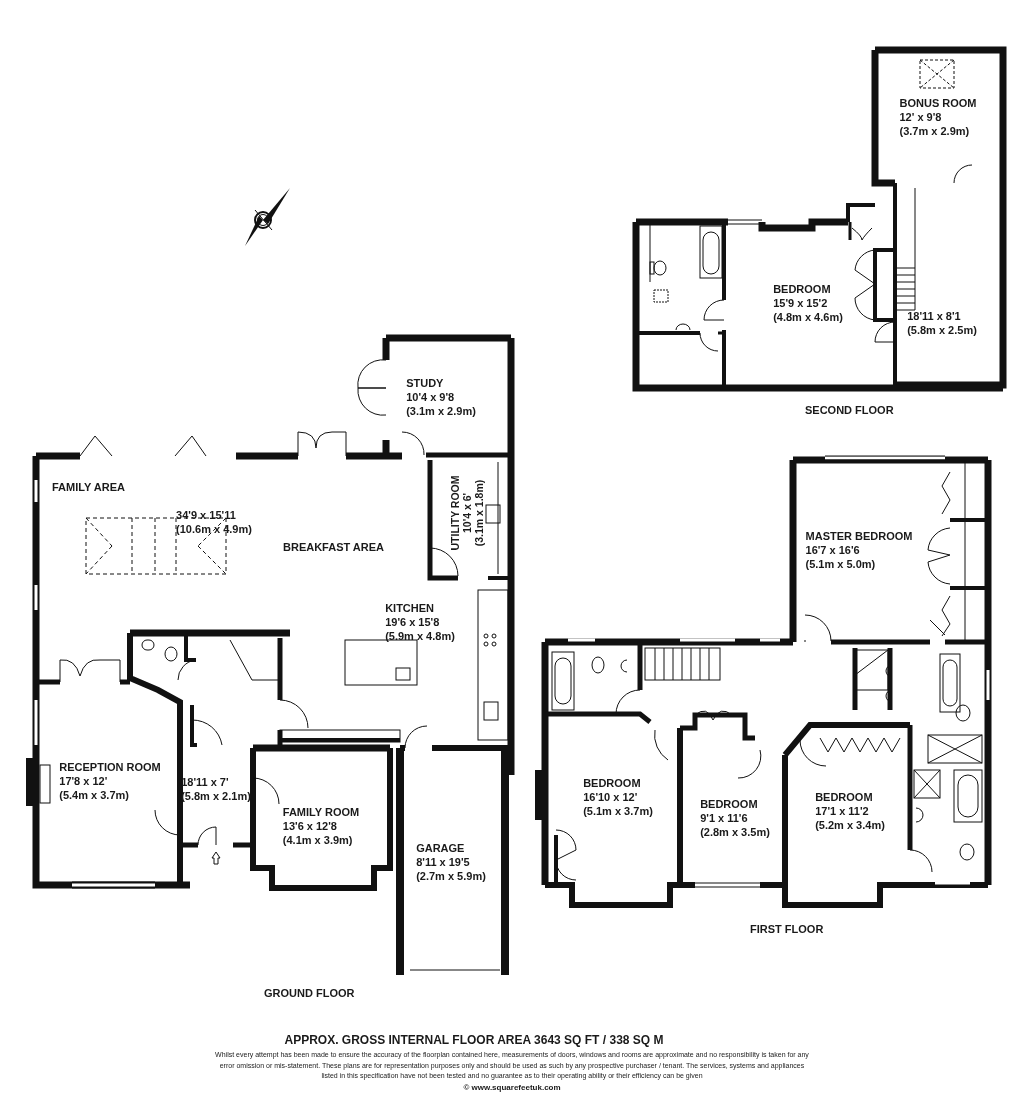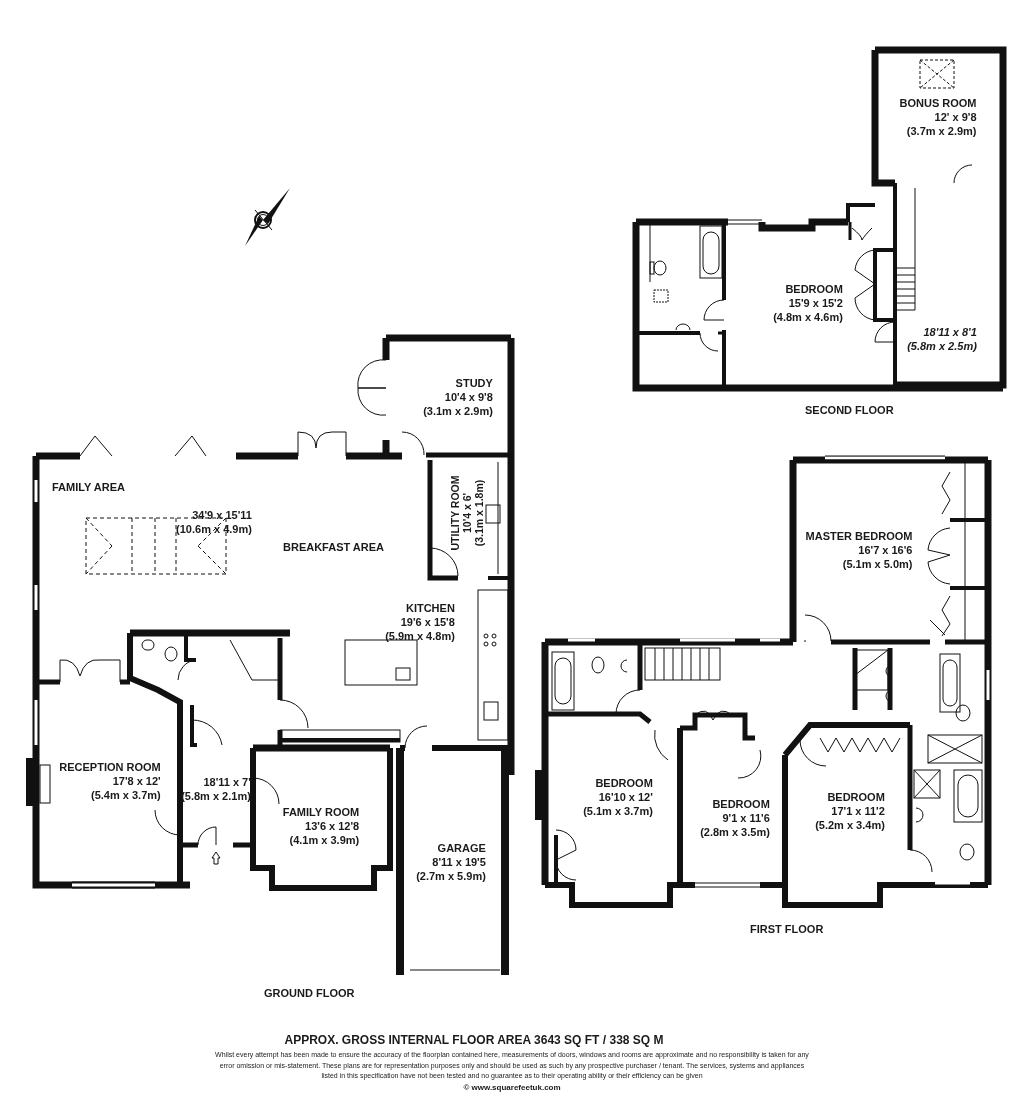--- a/index.html
+++ b/index.html
@@ -1,18 +1,18 @@
 <!DOCTYPE html>
 <html><head>
 <meta charset="utf-8">
 <style>
   html,body{margin:0;padding:0;background:#ffffff;}
   body{width:1024px;height:1100px;position:relative;overflow:hidden;font-family:"Liberation Sans",sans-serif;color:#1a1a1a;}
   svg.plan{position:absolute;left:0;top:0;}
-  .lbl{position:absolute;text-align:right;font-weight:bold;font-size:11px;line-height:14px;color:#1a1a1a;white-space:nowrap;transform:translateX(-50%);}
+  .lbl{position:absolute;text-align:left;font-weight:bold;font-size:11px;line-height:14px;color:#1a1a1a;white-space:nowrap;transform:translateX(-50%);}
   .lbl .nm{display:block;}
   .lbl .ft{display:block;}
   .lbl .mt{display:block;}
   .floor-title{position:absolute;font-weight:bold;font-size:11px;color:#1a1a1a;white-space:nowrap;}
   .vert{position:absolute;font-weight:bold;font-size:10.5px;line-height:12px;text-align:center;white-space:nowrap;transform:rotate(-90deg);transform-origin:center center;}
   .footer{position:absolute;left:0;width:948px;text-align:center;}
   .area{top:1033px;font-weight:bold;font-size:12px;}
   .disc{top:1050px;font-size:7px;line-height:10.5px;color:#222;width:600px;left:212px;}
   .copy{top:1083px;font-weight:bold;font-size:8px;padding-left:38px;}
 </style>
@@ -281,27 +281,27 @@
 <div class="lbl" style="left:938px;top:96px;">
   <span class="nm">BONUS ROOM</span>
   <span class="ft">12' x 9'8</span>
   <span class="mt">(3.7m x 2.9m)</span>
 </div>
 <div class="lbl" style="left:808px;top:282px;">
   <span class="nm">BEDROOM</span>
   <span class="ft">15'9 x 15'2</span>
   <span class="mt">(4.8m x 4.6m)</span>
 </div>
-<div class="lbl" style="left:942px;top:325px;font-style:italic;">
+<div class="lbl" style="left:942px;top:309px;">
   <span class="ft">18'11 x 8'1</span>
   <span class="mt">(5.8m x 2.5m)</span>
 </div>
 <div class="floor-title" style="left:805px;top:404px;">SECOND FLOOR</div>
 
-<div class="lbl" style="left:441px;top:376px;margin-left:17px;">
+<div class="lbl" style="left:441px;top:376px;">
   <span class="nm">STUDY</span>
   <span class="ft">10'4 x 9'8</span>
   <span class="mt">(3.1m x 2.9m)</span>
 </div>
 <div class="floor-title" style="left:52px;top:481px;">FAMILY AREA</div>
 <div class="lbl" style="left:214px;top:508px;">
   <span class="ft">34'9 x 15'11</span>
   <span class="mt">(10.6m x 4.9m)</span>
 </div>
 <div class="floor-title" style="left:283px;top:541px;">BREAKFAST AREA</div>

